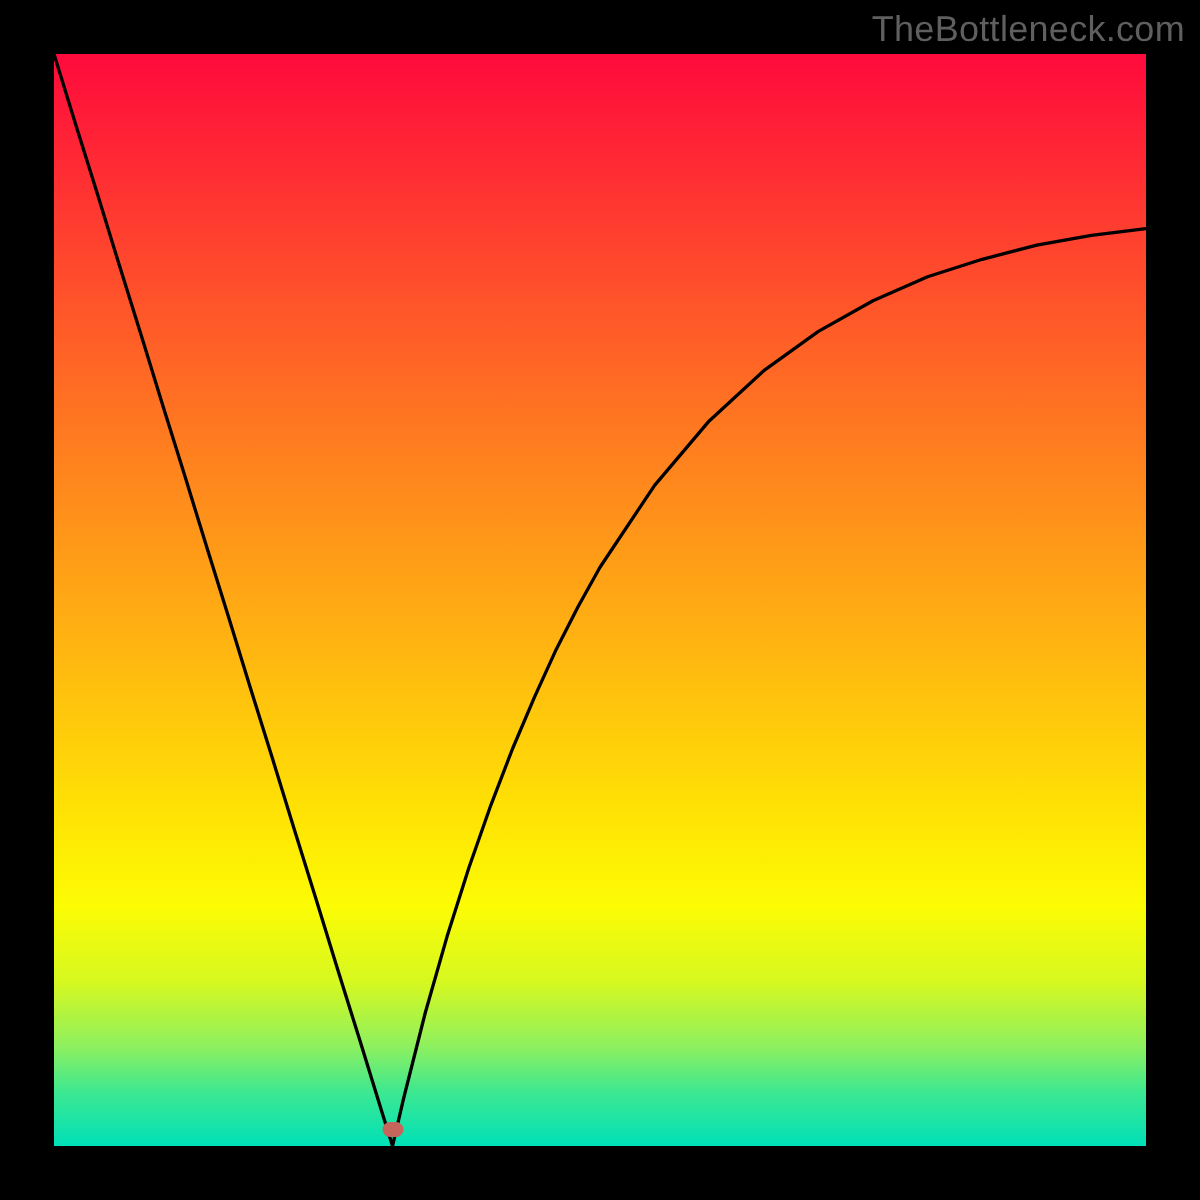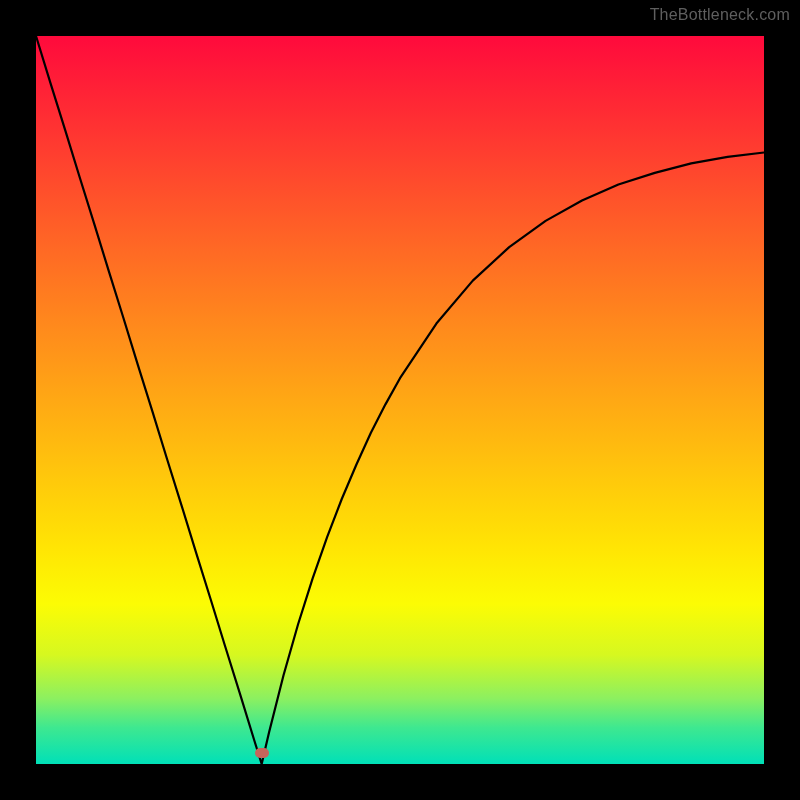--- a/index.html
+++ b/index.html
@@ -54,21 +54,21 @@
     width: 14px;
     height: 10px;
     border-radius: 5px;
     transform: translate(-50%, -50%);
   }
   .watermark {
     position: absolute;
     top: 6px;
     right: 10px;
     color: #5f5f5f;
-    font-size: 16px;
+    font-size: 24px;
     letter-spacing: 0.2px;
     font-weight: 500;
   }
 </style>
 </head>
 <body>
 
 <div class="frame">
 
   <div class="plot-area">

